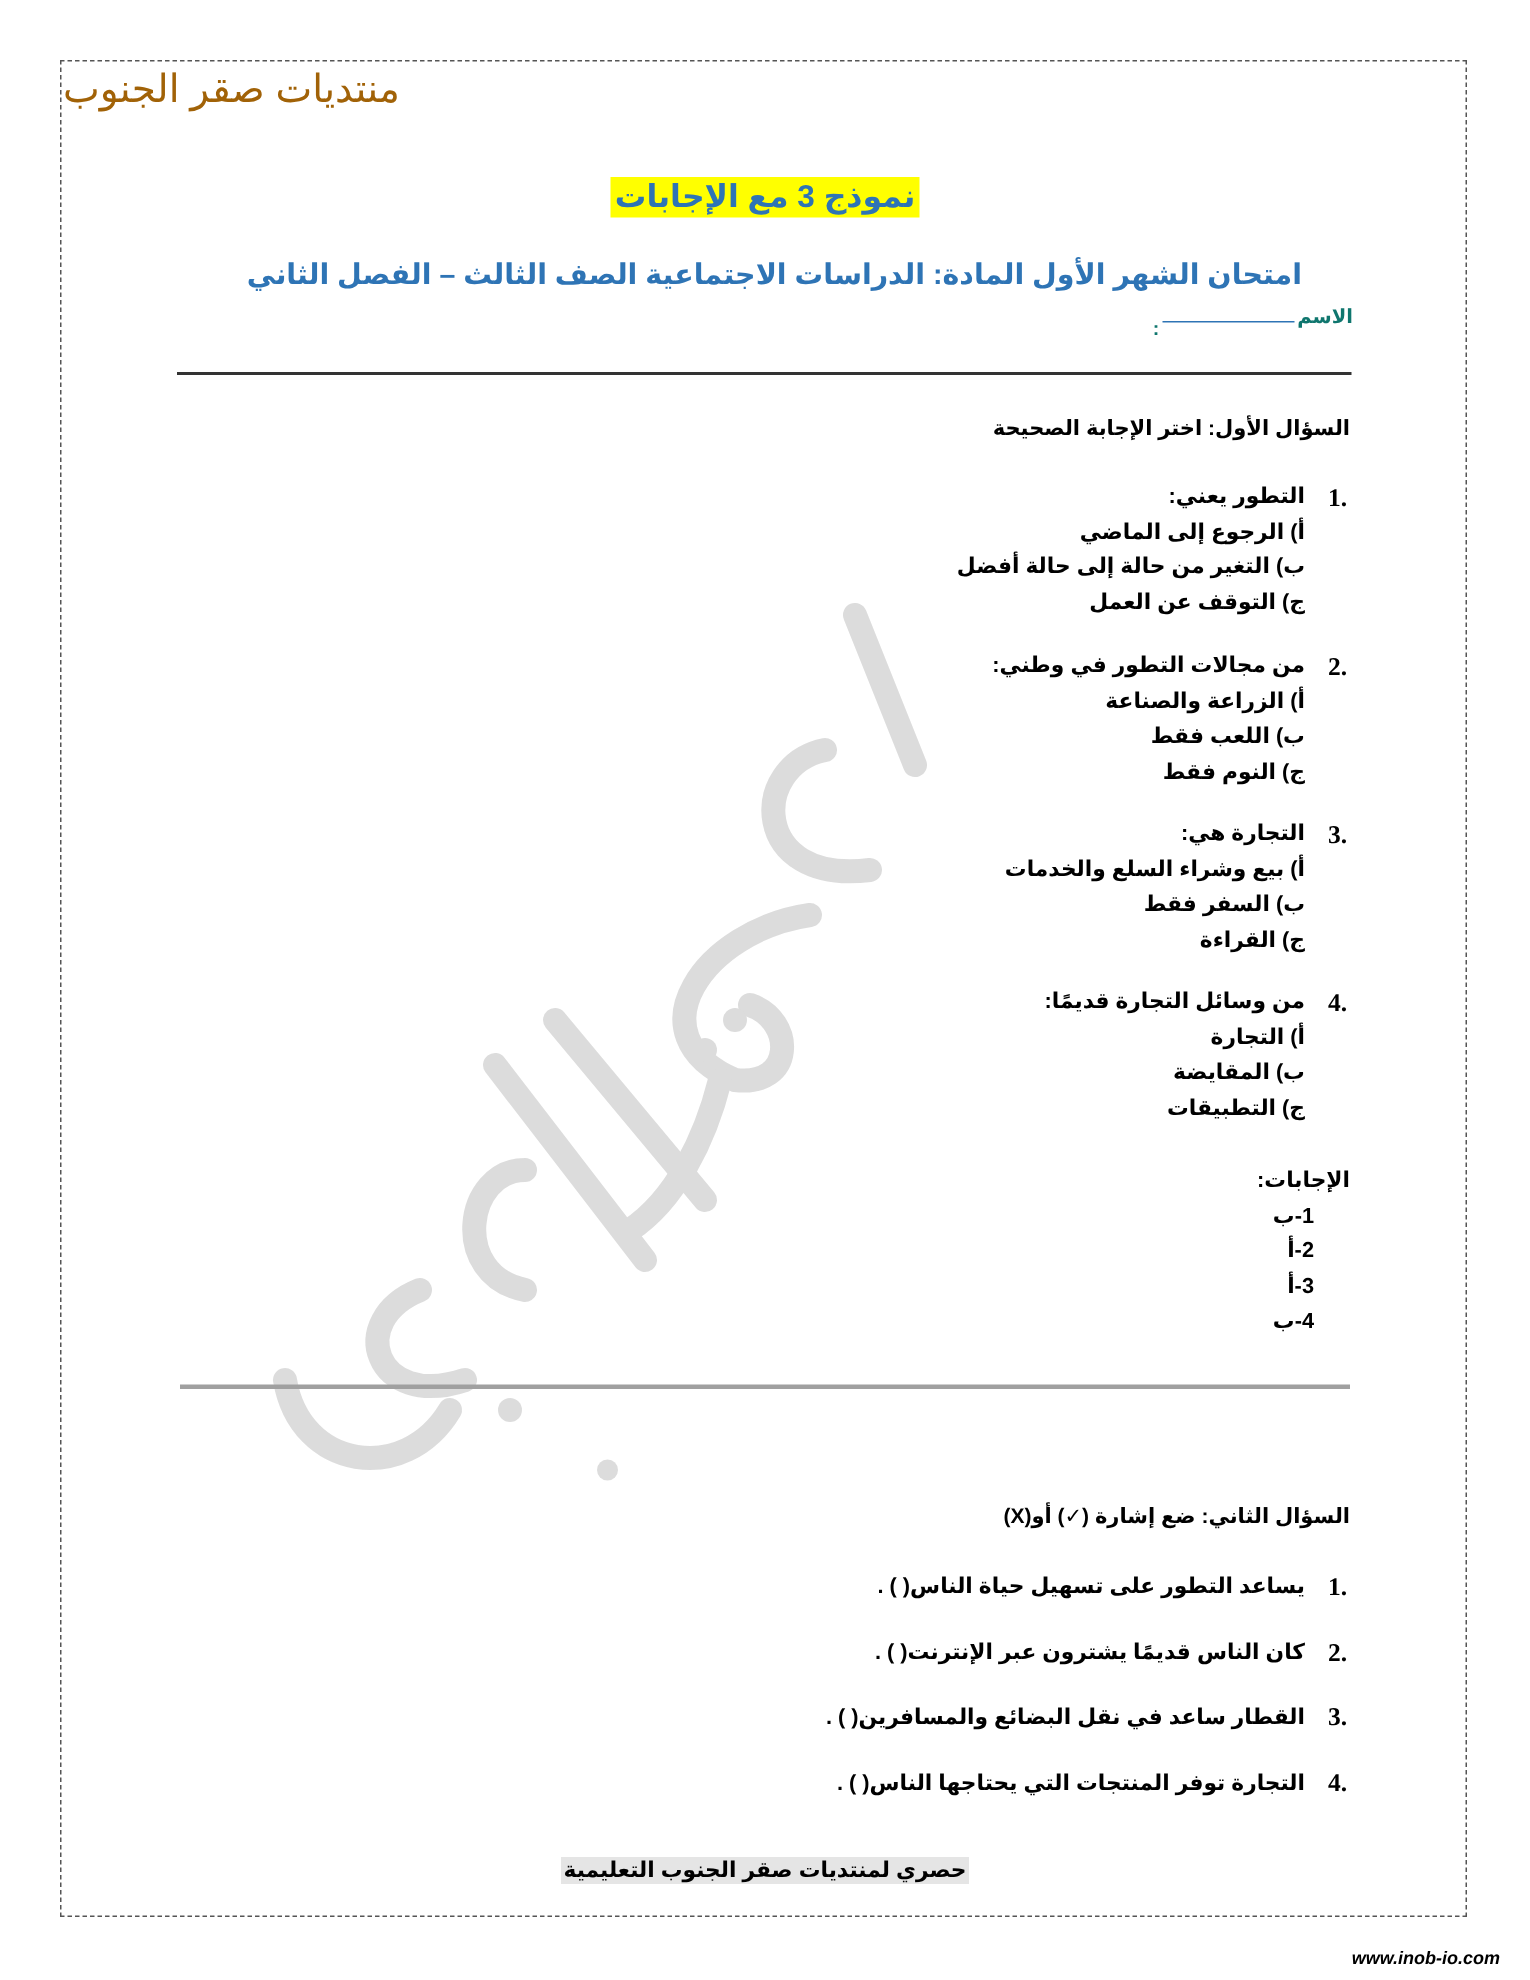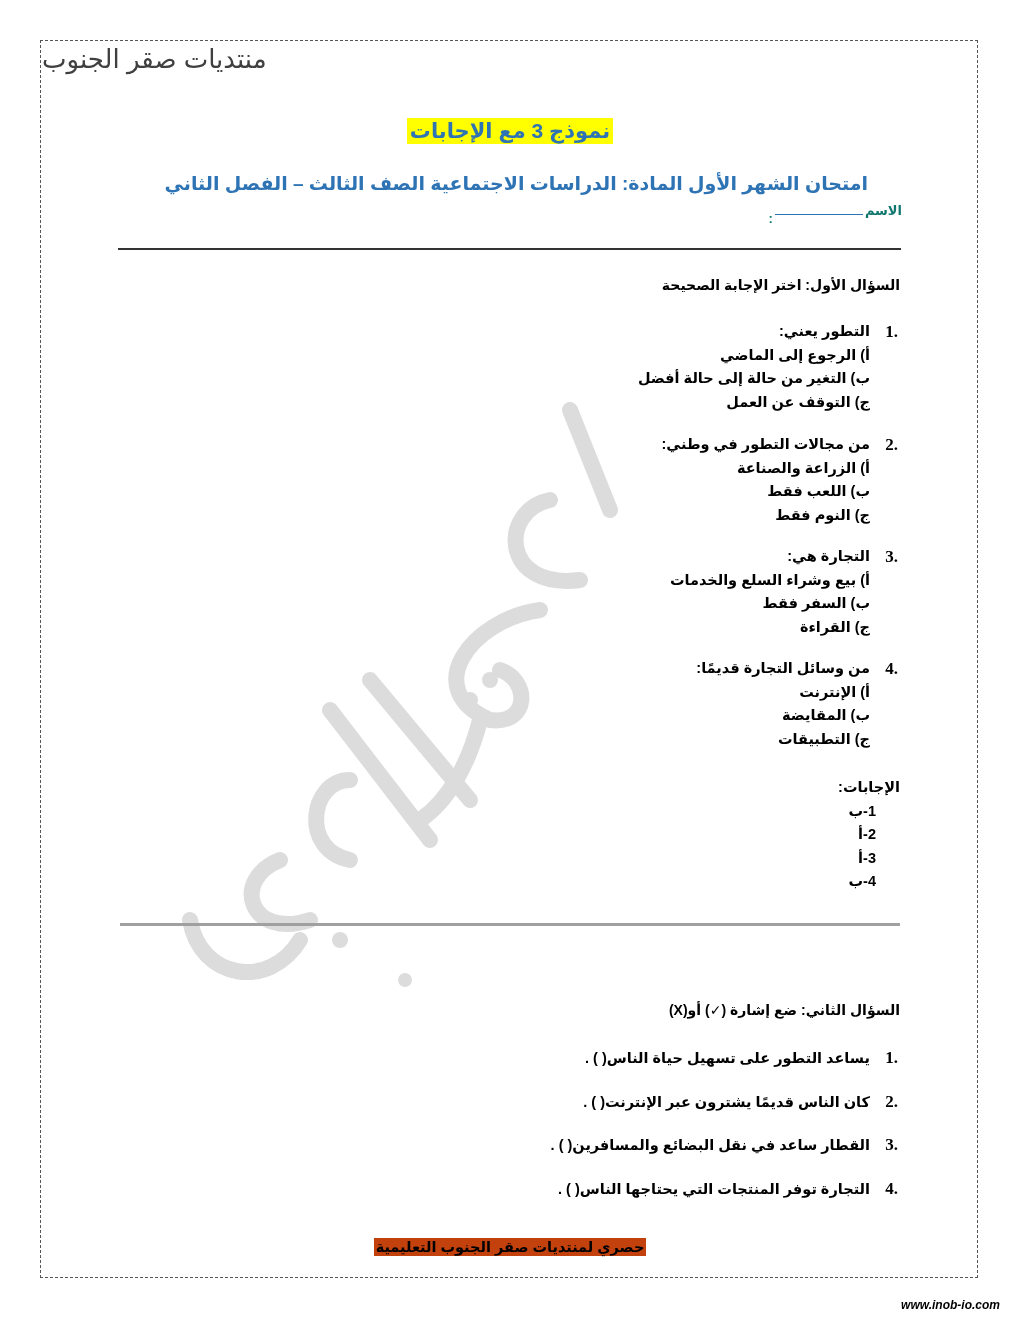--- a/index.html
+++ b/index.html
@@ -1,20 +1,20 @@
 <!DOCTYPE html>
 <html><head>
   <meta charset="utf-8">
   <style>
     html, body { margin: 0; padding: 0; background: #ffffff; }
     body { width: 1020px; height: 1320px; position: relative; overflow: hidden;
            font-family: "Liberation Sans", "DejaVu Sans", sans-serif; color: #000; }
     .page-border { position: absolute; left: 40px; top: 40px; width: 938px; height: 1238px;
                    border: 1.5px dashed #555; box-sizing: border-box; }
-    .site-title { position: absolute; left: 42px; top: 44px; font-size: 26px; color: #404040;
+    .site-title { position: absolute; left: 42px; top: 44px; font-size: 26px; color: #a16207;
                   direction: rtl; white-space: nowrap; }
     .model-title { position: absolute; top: 118px; left: 0; width: 1020px; text-align: center; }
     .model-title span { background: #ffff00; color: #2e74b5; font-weight: bold; font-size: 21px;
                         padding: 1px 3px; direction: rtl; display: inline-block; }
     .exam-title { position: absolute; right: 152px; top: 172px; color: #2e74b5; font-weight: bold;
                   font-size: 19px; direction: rtl; white-space: nowrap; }
     .name-field { position: absolute; right: 118px; top: 203px; color: #0f766e; font-weight: bold;
                   font-size: 13px; direction: rtl; white-space: nowrap; }
     .name-field .line { display: inline-block; width: 88px; border-bottom: 1.5px solid #2e74b5; margin: 0 2px; vertical-align: baseline; }
     .name-field .colon { position: relative; top: 8px; }
@@ -22,21 +22,21 @@
     .hr-mid { position: absolute; left: 120px; top: 923px; width: 780px; height: 3px; background: #a0a0a0; }
     .q-heading { position: absolute; right: 120px; font-weight: bold; font-size: 14px; direction: rtl; white-space: nowrap; }
     .mcq { position: absolute; right: 150px; direction: rtl; font-weight: bold; font-size: 14.5px; line-height: 23.5px; }
     .mcq .num { position: absolute; right: -28px; top: 0; font-family: "Liberation Serif", serif; font-size: 17px; direction: ltr; }
     .mcq .opt { white-space: nowrap; }
     .answers { position: absolute; right: 120px; top: 776px; direction: rtl; font-weight: bold; font-size: 14.5px; line-height: 23.5px; }
     .answers .ans { padding-right: 24px; white-space: nowrap; }
     .tf { position: absolute; right: 150px; direction: rtl; font-weight: bold; font-size: 14.5px; white-space: nowrap; }
     .tf .num { position: absolute; right: -28px; top: -2px; font-family: "Liberation Serif", serif; font-size: 17px; direction: ltr; }
     .footer-note { position: absolute; top: 1238px; left: 0; width: 1020px; text-align: center; }
-    .footer-note span { background: #c2410c; font-weight: bold; font-size: 14.5px; direction: rtl; display: inline-block; padding: 1px 2px; }
+    .footer-note span { background: #e5e5e5; font-weight: bold; font-size: 14.5px; direction: rtl; display: inline-block; padding: 1px 2px; }
     .site-url { position: absolute; right: 20px; top: 1298px; font-style: italic; font-weight: bold; font-size: 12px; }
     .watermark { position: absolute; left: 170px; top: 380px; width: 460px; height: 620px; pointer-events: none; opacity: 0.9; }
   </style>
 </head>
 <body>
 
 <div class="page-border"></div>
 
 <svg class="watermark" viewBox="0 0 460 620">
   <g fill="none" stroke="#d9d9d9" stroke-width="16" stroke-linecap="round">
@@ -94,21 +94,21 @@
   <span class="num">3.</span>
   <div>التجارة هي:</div>
   <div class="opt">أ) بيع وشراء السلع والخدمات</div>
   <div class="opt">ب) السفر فقط</div>
   <div class="opt">ج) القراءة</div>
 </div>
 
 <div class="mcq" style="top:657px;">
   <span class="num">4.</span>
   <div>من وسائل التجارة قديمًا:</div>
-  <div class="opt">أ) الإنترنت</div>
+  <div class="opt">أ) التجارة</div>
   <div class="opt">ب) المقايضة</div>
   <div class="opt">ج) التطبيقات</div>
 </div>
 
 <div class="answers">
   <div>الإجابات:</div>
   <div class="ans">1-ب</div>
   <div class="ans">2-أ</div>
   <div class="ans">3-أ</div>
   <div class="ans">4-ب</div>

